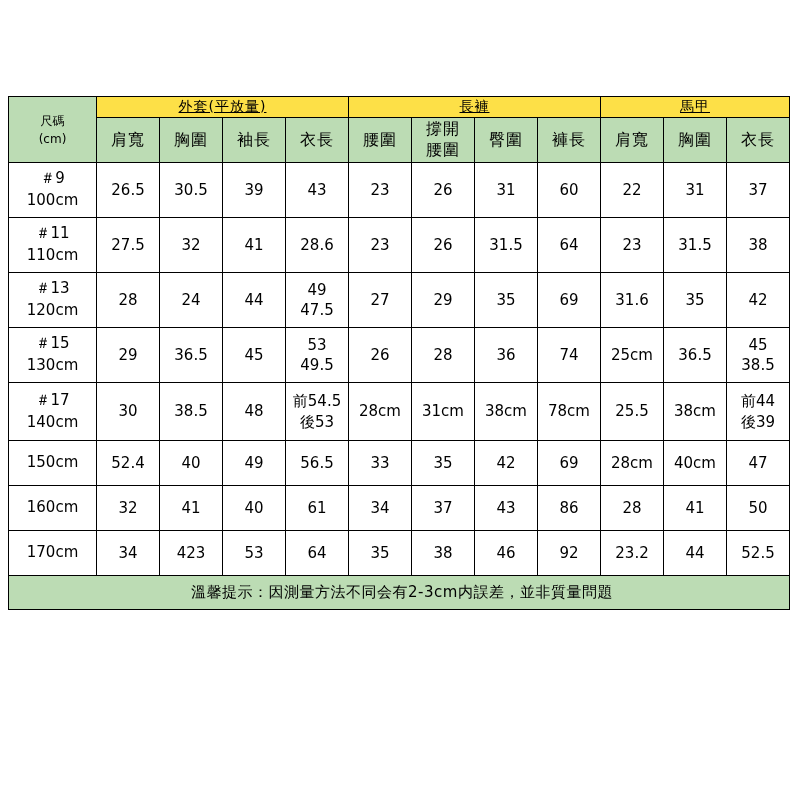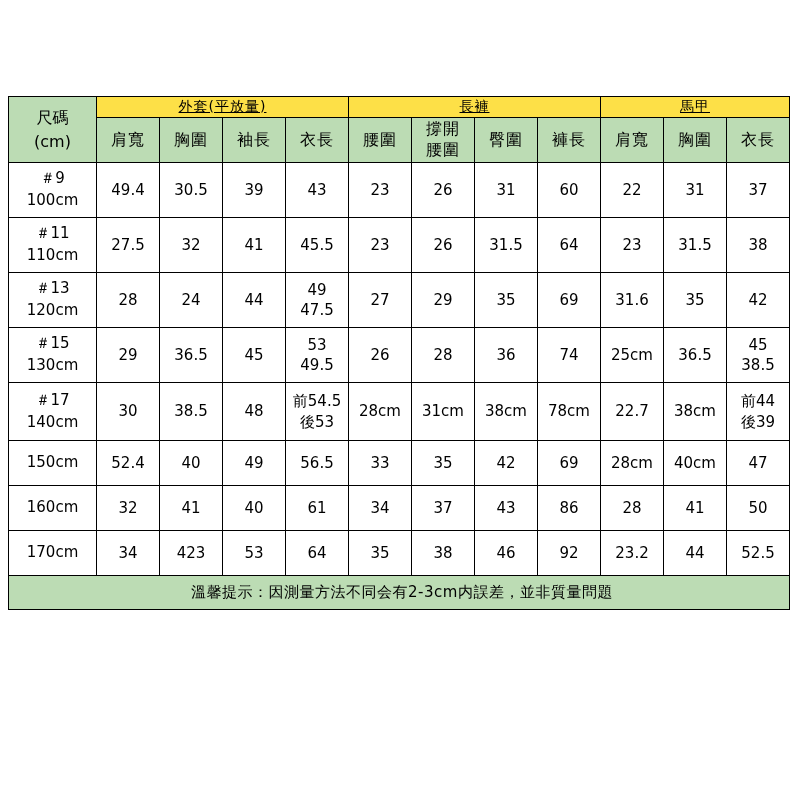--- a/index.html
+++ b/index.html
@@ -36,21 +36,21 @@
     text-decoration: underline;
   }
   .hdr-sub {
     background: #bcdcb4;
     font-size: 16px;
     font-weight: bold;
     letter-spacing: 1px;
   }
   .corner {
     background: #bcdcb4;
-    font-size: 16px;
+    font-size: 12px;
     font-weight: bold;
     line-height: 1.5;
   }
   .rowlabel {
     font-size: 15px;
     line-height: 1.45;
     background: #ffffff;
   }
   .cell {
     font-size: 15px;
@@ -117,41 +117,41 @@
         <td class="hdr-sub">胸圍</td>
         <td class="hdr-sub">衣長</td>
       </tr>
     </thead>
     <tbody id="table-body">
         <tr class="tall-a">
           <td class="rowlabel">
             <div>＃9</div>
             <div>100cm</div>
           </td>
-          <td class="cell">49.4</td>
+          <td class="cell">26.5</td>
           <td class="cell">30.5</td>
           <td class="cell">39</td>
           <td class="cell">43</td>
           <td class="cell">23</td>
           <td class="cell">26</td>
           <td class="cell">31</td>
           <td class="cell">60</td>
           <td class="cell">22</td>
           <td class="cell">31</td>
           <td class="cell">37</td>
         </tr>
         <tr class="tall-a">
           <td class="rowlabel">
             <div>＃11</div>
             <div>110cm</div>
           </td>
           <td class="cell">27.5</td>
           <td class="cell">32</td>
           <td class="cell">41</td>
-          <td class="cell">45.5</td>
+          <td class="cell">28.6</td>
           <td class="cell">23</td>
           <td class="cell">26</td>
           <td class="cell">31.5</td>
           <td class="cell">64</td>
           <td class="cell">23</td>
           <td class="cell">31.5</td>
           <td class="cell">38</td>
         </tr>
         <tr class="tall-a">
           <td class="rowlabel">
@@ -213,21 +213,21 @@
           <td class="cell">
             <div class="two-line">
               <span>前54.5</span>
               <span>後53</span>
             </div>
           </td>
           <td class="cell">28cm</td>
           <td class="cell">31cm</td>
           <td class="cell">38cm</td>
           <td class="cell">78cm</td>
-          <td class="cell">22.7</td>
+          <td class="cell">25.5</td>
           <td class="cell">38cm</td>
           <td class="cell">
             <div class="two-line">
               <span>前44</span>
               <span>後39</span>
             </div>
           </td>
         </tr>
         <tr class="short">
           <td class="rowlabel">

